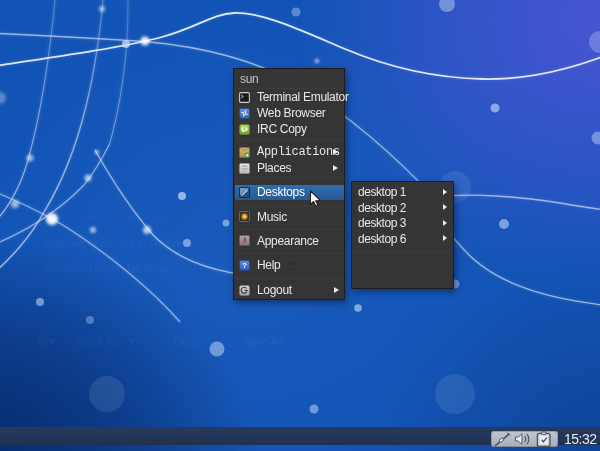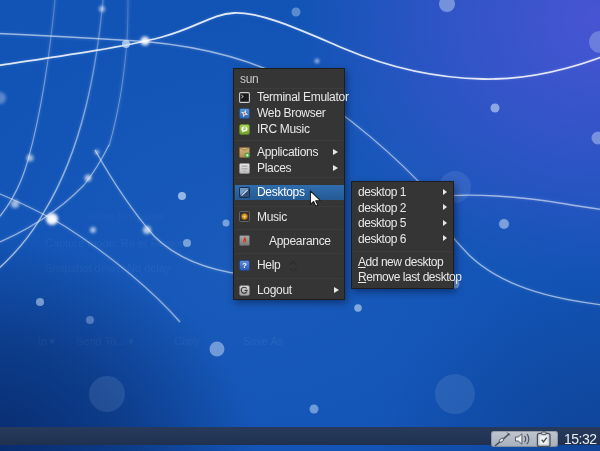--- a/index.html
+++ b/index.html
@@ -186,38 +186,38 @@
           <linearGradient id="girc" x1="0" y1="0" x2="0" y2="1">
             <stop offset="0" stop-color="#aad455"></stop>
             <stop offset="1" stop-color="#6f9f2c"></stop>
           </linearGradient>
         </defs>
         <rect x="0.5" y="0.5" width="10" height="10" rx="1.8" fill="url(#girc)" stroke="#5c8523" stroke-width="0.8"></rect>
         <ellipse cx="5.5" cy="4.9" rx="3.1" ry="2.5" fill="#f6fbf0"></ellipse>
         <path d="M3.6,6.8 L3.1,8.7 L5.3,7.2 Z" fill="#f6fbf0"></path>
         <path d="M4.6,3.9 h2.2 M4.4,5.5 h2.2 M5.2,3.3 l-0.5,2.9 M6.3,3.3 l-0.5,2.9" stroke="#7fae35" stroke-width="0.55" fill="none"></path>
       </svg>
-  <div class="mi" style="left:24px;top:53px;">IRC Music</div>
+  <div class="mi" style="left:24px;top:53px;">IRC Copy</div>
 
   <div class="sep" style="top:72.3px;"></div>
 
   <svg class="ico" style="top:78.9px" viewBox="0 0 11 11">
         <defs>
           <linearGradient id="gbox" x1="0" y1="0" x2="0" y2="1">
             <stop offset="0" stop-color="#dcbd83"></stop>
             <stop offset="1" stop-color="#ad8a50"></stop>
           </linearGradient>
         </defs>
         <rect x="0.5" y="0.5" width="10" height="10" rx="1" fill="url(#gbox)" stroke="#86663a" stroke-width="0.7"></rect>
         <path d="M0.5,0.9 L5.5,3.1 L10.5,0.9" stroke="#8a6a3e" stroke-width="0.7" fill="none"></path>
         <path d="M0.5,3.9 h10" stroke="#97744226" stroke-width="0.6"></path>
         <circle cx="8.2" cy="8.2" r="2.4" fill="#55b34a" stroke="#3c8a34" stroke-width="0.5"></circle>
         <path d="M8.2,6.9 v2.6 M6.9,8.2 h2.6" stroke="#ffffff" stroke-width="0.8"></path>
       </svg>
-  <div class="mi" style="left:24px;top:76.4px;">Applications</div>
+  <div class="mi" style="left:24px;top:76.4px;font-family:Liberation Mono, monospace;">Applications</div>
   <div class="arr" style="left:100px;top:80.9px;"></div>
 
   <svg class="ico" style="top:94.9px" viewBox="0 0 11 11">
         <defs>
           <linearGradient id="gpl" x1="0" y1="0" x2="0" y2="1">
             <stop offset="0" stop-color="#ececec"></stop>
             <stop offset="1" stop-color="#b9b9b9"></stop>
           </linearGradient>
         </defs>
         <rect x="0.5" y="0.5" width="10" height="10" rx="1.3" fill="url(#gpl)" stroke="#8f8f8f" stroke-width="0.8"></rect>
@@ -254,21 +254,21 @@
         <defs>
           <linearGradient id="gap" x1="0" y1="0" x2="0" y2="1">
             <stop offset="0" stop-color="#ababab"></stop>
             <stop offset="1" stop-color="#787878"></stop>
           </linearGradient>
         </defs>
         <rect x="0.5" y="0.5" width="10" height="10" rx="1" fill="url(#gap)" stroke="#5d5d5d" stroke-width="0.7"></rect>
         <path d="M5.4,1.8 C6.8,3.2 7.5,4.8 6.8,6.4 C6.2,7.7 4.7,7.9 4.1,6.9 C3.5,5.9 4.3,5.3 4.8,4.5 C5.2,3.7 5.4,2.7 5.4,1.8 Z" fill="#c92b20"></path>
         <circle cx="5.1" cy="6" r="0.55" fill="#f3d9d4"></circle>
       </svg>
-  <div class="mi" style="left:24px;top:164.7px;margin-left:12px;">Appearance</div>
+  <div class="mi" style="left:24px;top:164.7px;">Appearance</div>
 
   <div class="sep" style="top:185.2px;"></div>
 
   <svg class="ico" style="top:191.8px" viewBox="0 0 11 11">
         <defs>
           <linearGradient id="gh" x1="0" y1="0" x2="0" y2="1">
             <stop offset="0" stop-color="#6090e0"></stop>
             <stop offset="1" stop-color="#2c58b4"></stop>
           </linearGradient>
         </defs>
@@ -296,26 +296,24 @@
       </svg>
   <div class="mi" style="left:24px;top:214px;">Logout</div>
   <div class="arr" style="left:100.5px;top:219.3px;"></div>
 </div>
 
 <div class="menu" id="m2" style="left:351px;top:181px;width:103px;height:108px;">
   <div class="mi" style="left:7px;top:3.3px;">desktop 1</div>
   <div class="arr" style="left:91.5px;top:7.8px;border-width:3.5px 0 3.5px 4.5px;"></div>
   <div class="mi" style="left:7px;top:18.8px;">desktop 2</div>
   <div class="arr" style="left:91.5px;top:23.3px;border-width:3.5px 0 3.5px 4.5px;"></div>
-  <div class="mi" style="left:7px;top:34.3px;">desktop 5</div>
+  <div class="mi" style="left:7px;top:34.3px;">desktop 3</div>
   <div class="arr" style="left:91.5px;top:38.8px;border-width:3.5px 0 3.5px 4.5px;"></div>
   <div class="mi" style="left:7px;top:49.7px;">desktop 6</div>
   <div class="arr" style="left:91.5px;top:54.2px;border-width:3.5px 0 3.5px 4.5px;"></div>
   <div class="sep" style="top:69.8px;"></div>
-  <div class="mi" style="left:7px;top:73.2px;"><span style="text-decoration:underline;">A</span>dd new desktop</div>
-  <div class="mi" style="left:7px;top:87.6px;"><span style="text-decoration:underline;">R</span>emove last desktop</div>
 </div>
 
 <svg class="abs" style="left:308.8px;top:189.8px" width="13" height="18" viewBox="0 0 13 18">
   <path d="M1.4,0.9 L1.4,14.3 L4.6,11.5 L6.8,16.2 L8.9,15.2 L6.7,10.7 L11.2,10.4 Z" fill="#f6f6f6" stroke="#1a1a1a" stroke-width="1.05" stroke-linejoin="round"></path>
 </svg>
 
 </div>
 
 </body></html>

